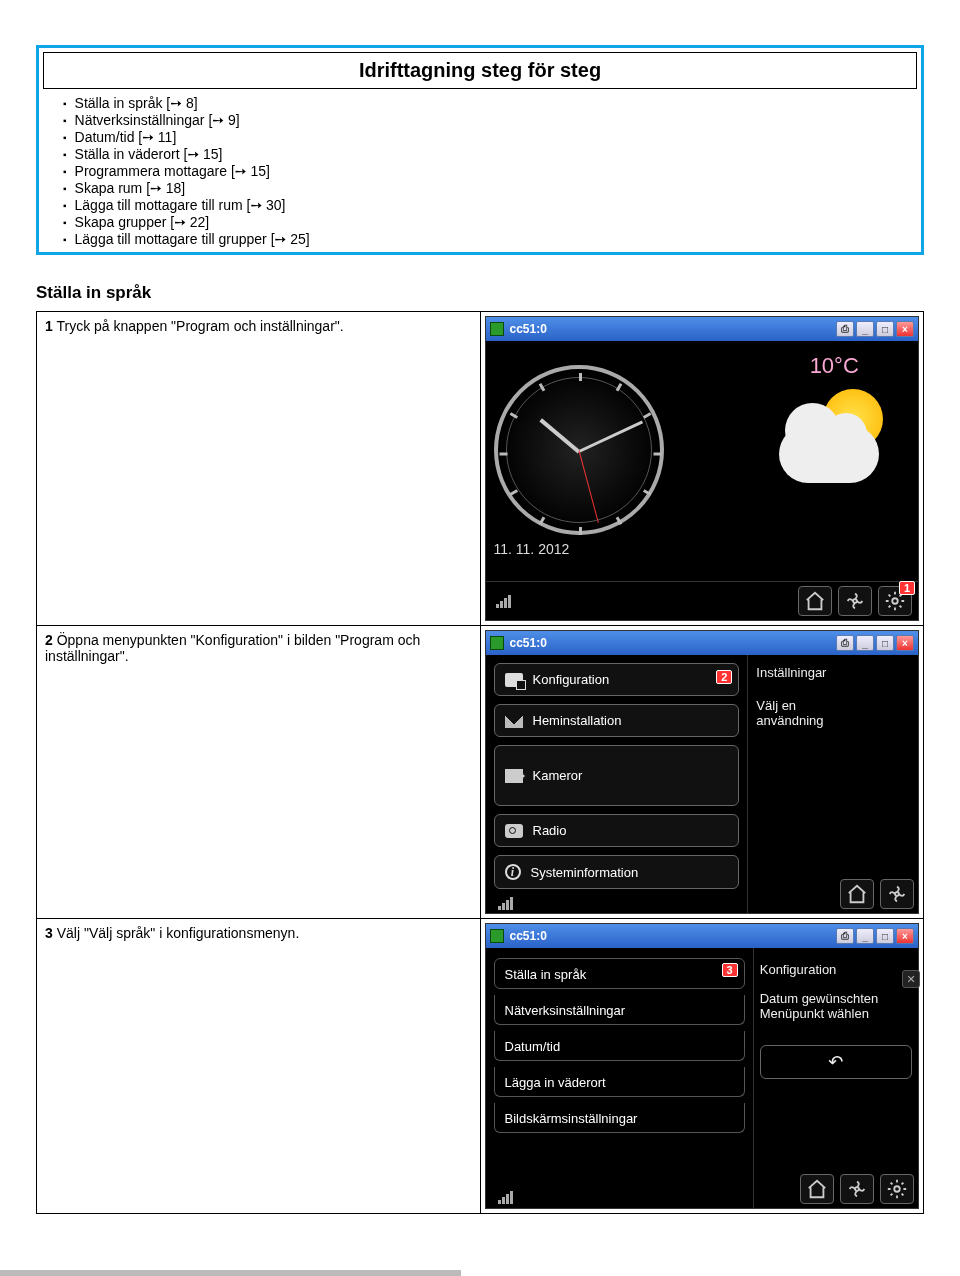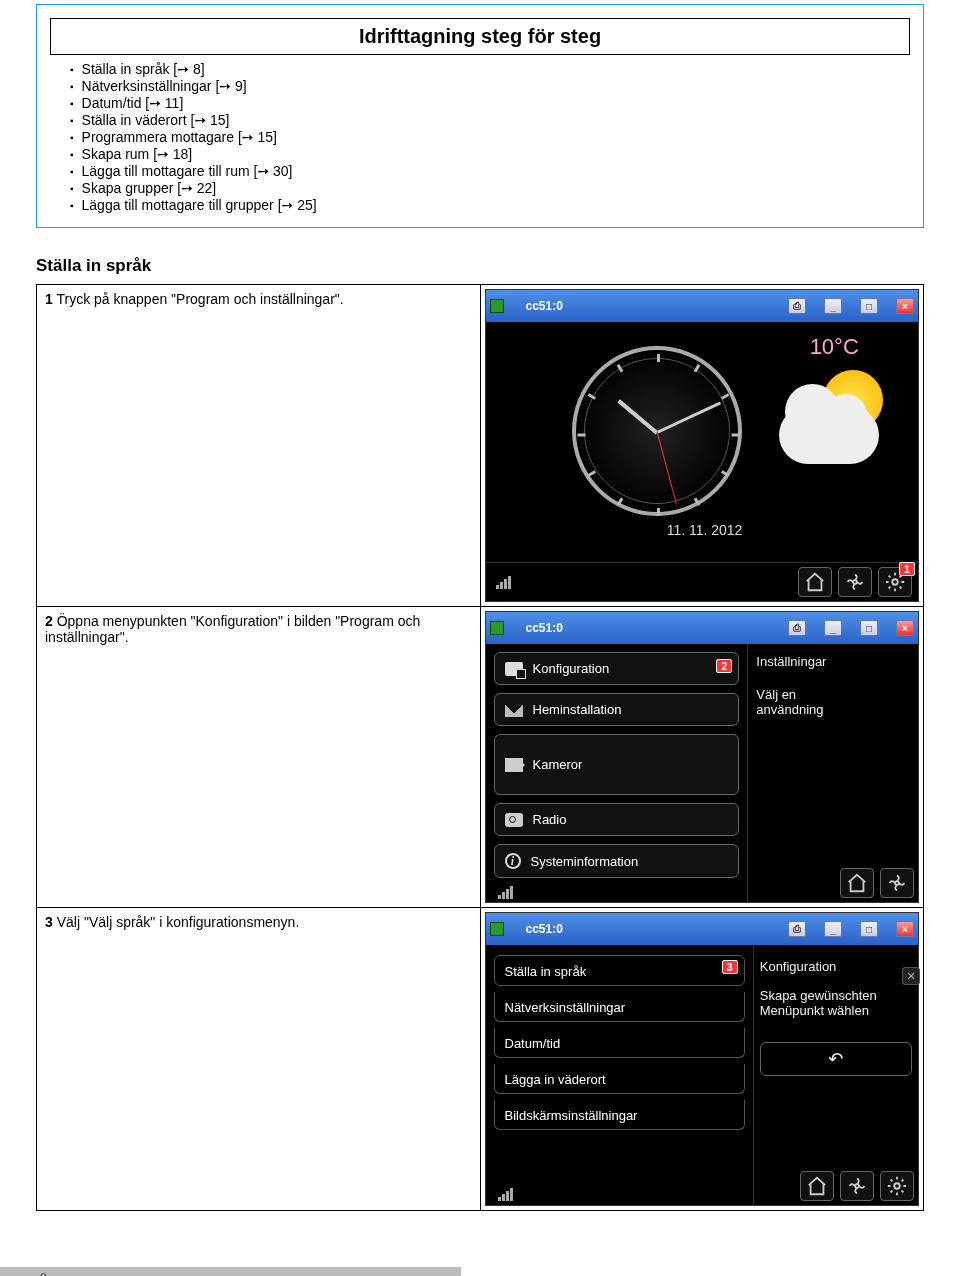--- a/index.html
+++ b/index.html
@@ -8,22 +8,23 @@
     padding: 0;
     font-family: Arial, Helvetica, sans-serif;
     background: #fff;
     width: 960px;
     font-size: 14px;
   }
   .page {
     padding: 4px 36px 0 36px;
   }
   .outer-border {
-    border: 1px solid #0ea5e9;
-    padding: 13px;
+    border: 3px solid #0ea5e9;
+    padding: 4px;
+    margin-top: 41px;
   }
   .title-bar {
     border: 1px solid #000;
     text-align: center;
     font-weight: bold;
     font-size: 20px;
     padding: 6px 0;
     margin-bottom: 6px;
   }
   .toc {
@@ -61,25 +62,24 @@
     flex-direction: column;
     border: 1px solid #333;
     background: #000;
     font-family: Arial, sans-serif;
   }
   .titlebar {
     background: linear-gradient(#4f8fe8,#2a62c8);
     display: flex;
     align-items: center;
     padding: 2px 4px;
-    height: 32px;
+    height: 24px;
     color: #fff;
     font-size: 12px;
     font-weight: bold;
-    gap: 16px;
   }
   .titlebar .tb-icon {
     width: 14px; height: 14px; background:#2a9a2a; border:1px solid #0a4a0a;
     margin-right: 6px;
   }
   .titlebar .spacer { flex:1; }
   .tb-btn {
     width: 18px; height: 16px;
     background: linear-gradient(#eef,#ccd);
     border: 1px solid #5a7ab0;
@@ -99,21 +99,21 @@
 
   
   .clock-area {
     display:flex;
     height: 240px;
   }
   .clock-left {
     flex:1.6;
     display:flex;
     flex-direction:column;
-    align-items:flex-end;
+    align-items:flex-start;
     justify-content:center;
     padding:8px;
   }
   .clock-face {
     width: 170px; height:170px;
     border:4px solid #aaa;
     border-radius:50%;
     position:relative;
     background: radial-gradient(#222 0%, #000 70%);
   }
@@ -462,21 +462,21 @@
                       <span></span>
                       <span></span>
                       <span></span>
                     </div>
               </div>
               <div class="list-right">
                 <div class="tool-sidebar">
                   <div class="tool-dot">✕</div>
                 </div>
                 <div style="margin-top:6px;margin-bottom:14px;">Konfiguration</div>
-                <div>Skapa gewünschten</div>
+                <div>Datum gewünschten</div>
                 <div>Menüpunkt wählen</div>
                 <div class="back-btn">
                   <span>↶</span>
                 </div>
                 <div class="list-bottom">
                   <div class="sq-btn">
                     <svg class="ico" viewBox="0 0 24 24">
                           <path d="M3 11 L12 3 L21 11 M5 10 V21 H19 V10"></path>
                         </svg>
                   </div>

